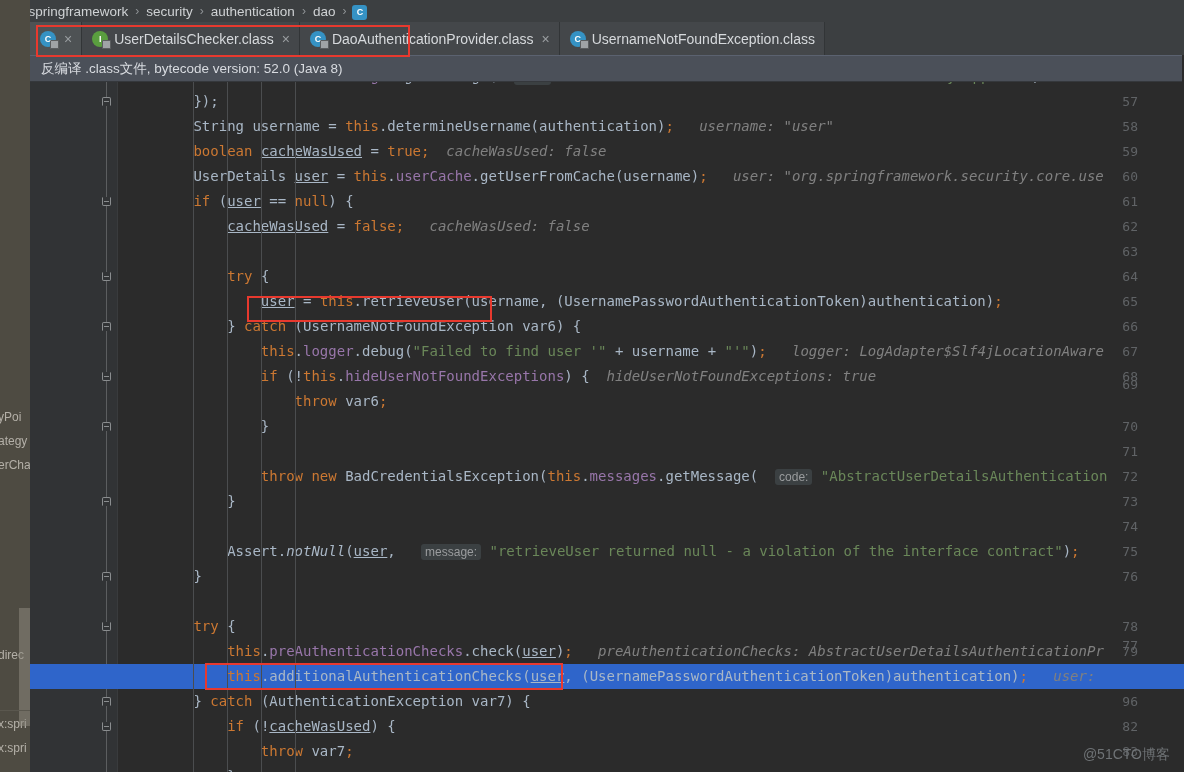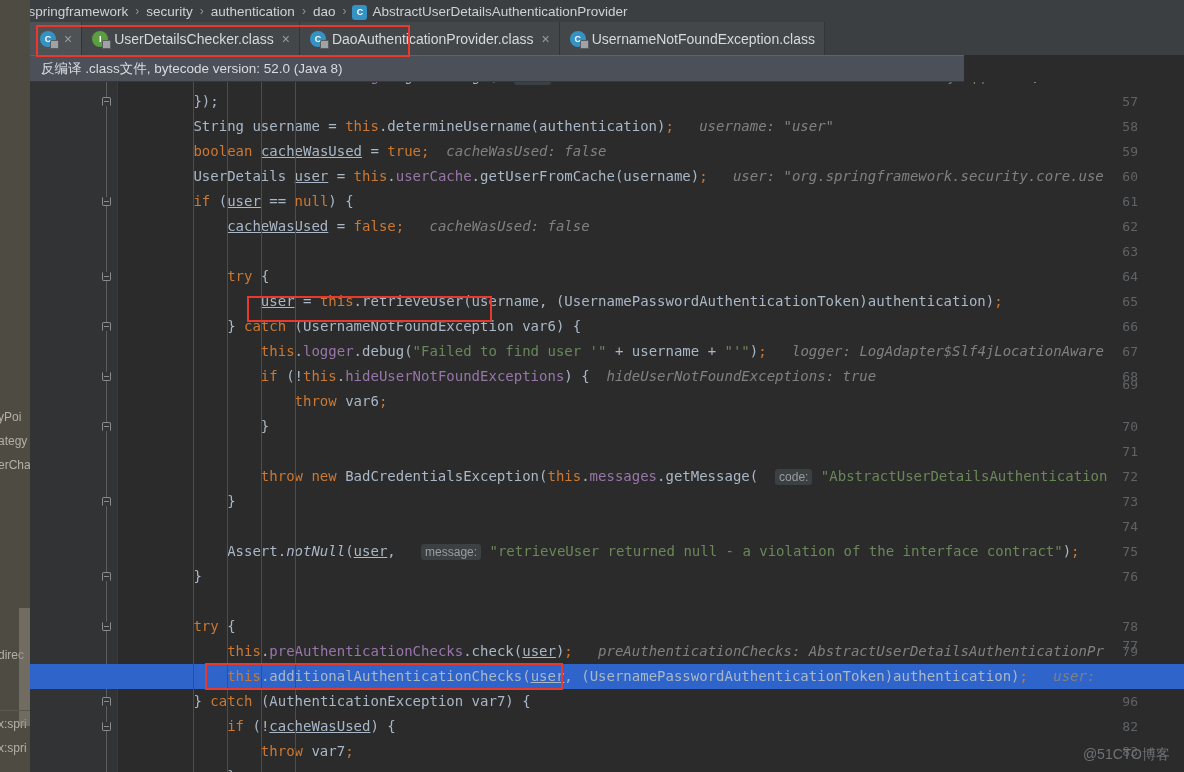--- a/index.html
+++ b/index.html
@@ -149,21 +149,21 @@
   .redbox {
     position: absolute;
     border: 2px solid #e8392e;
     pointer-events: none;
     z-index: 30;
   }
 
   
   .banner {
     position: absolute; left: 30px; top: 55px;
-    width: 934px; height: 27px;
+    width: 1152px; height: 27px;
     background: #4b5059;
     border-top: 1px solid #5b6270;
     border-bottom: 1px solid #35383c;
     display: flex; align-items: center;
     padding-left: 11px;
     color: #d8dbe0;
     font-size: 13.5px;
     z-index: 3;
   }
 
@@ -287,21 +287,20 @@
     <span class="bc-sep">›</span>
     <span class="bc-item">springframework</span>
     <span class="bc-sep">›</span>
     <span class="bc-item">security</span>
     <span class="bc-sep">›</span>
     <span class="bc-item">authentication</span>
     <span class="bc-sep">›</span>
     <span class="bc-item">dao</span>
     <span class="bc-sep">›</span>
     <span class="bc-icon">C</span>
-    <span class="bc-item">AbstractUserDetailsAuthenticationProvider</span>
   </div>
 
 
   <div class="tabbar">
     <div class="tab-collapse">—</div>
 
     <div class="tab active">
       <span class="file-icon c">C</span>
       <span class="tab-close">×</span>
     </div>

